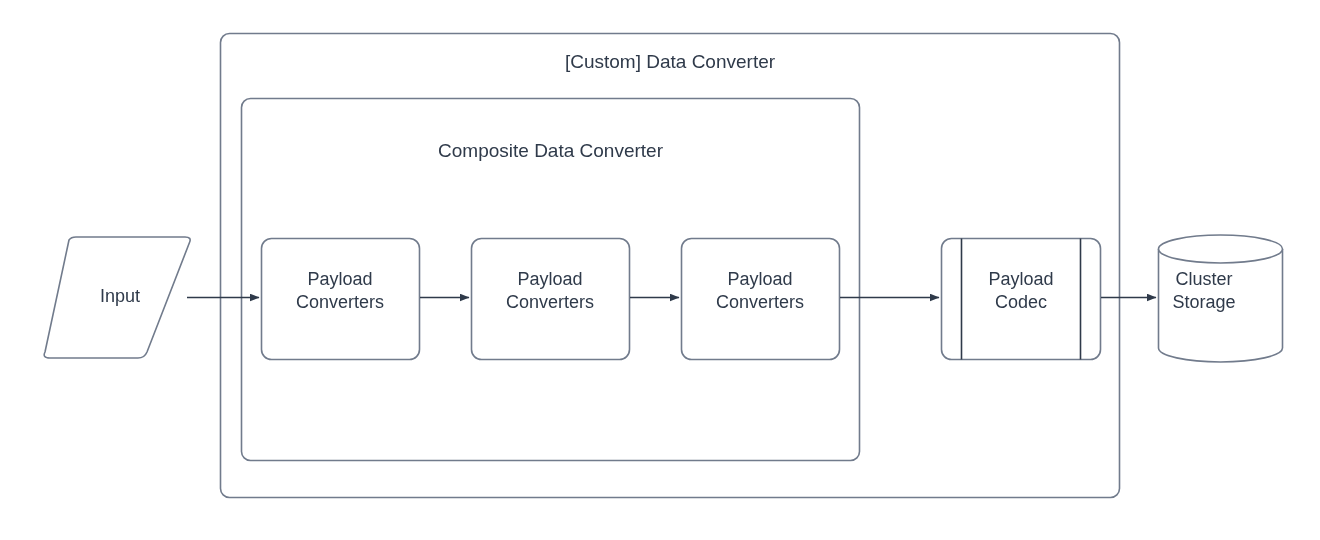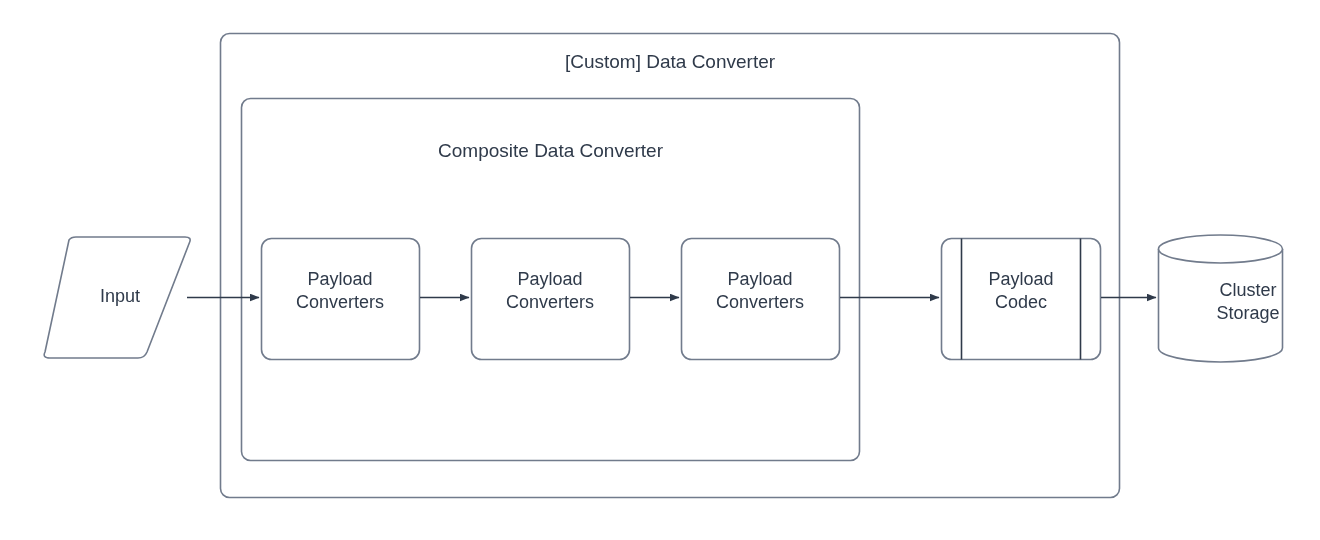--- a/index.html
+++ b/index.html
@@ -72,24 +72,23 @@
     left: 681px;
     top: 268px;
     width: 158px;
   }
   #codec-label {
     left: 966px;
     top: 268px;
     width: 110px;
   }
   #storage-label {
-    left: 1186px;
+    left: 1142px;
     top: 268px;
     width: 124px;
-    margin-top: 11px;
   }
 </style>
 </head>
 <body>
 
 <div id="canvas">
 
   <svg class="svg-layer" viewBox="0 0 1320 540" xmlns="http://www.w3.org/2000/svg">
     <defs>
       <marker id="arrowhead" markerWidth="10" markerHeight="8" refX="9.5" refY="4" orient="auto" markerUnits="userSpaceOnUse">

